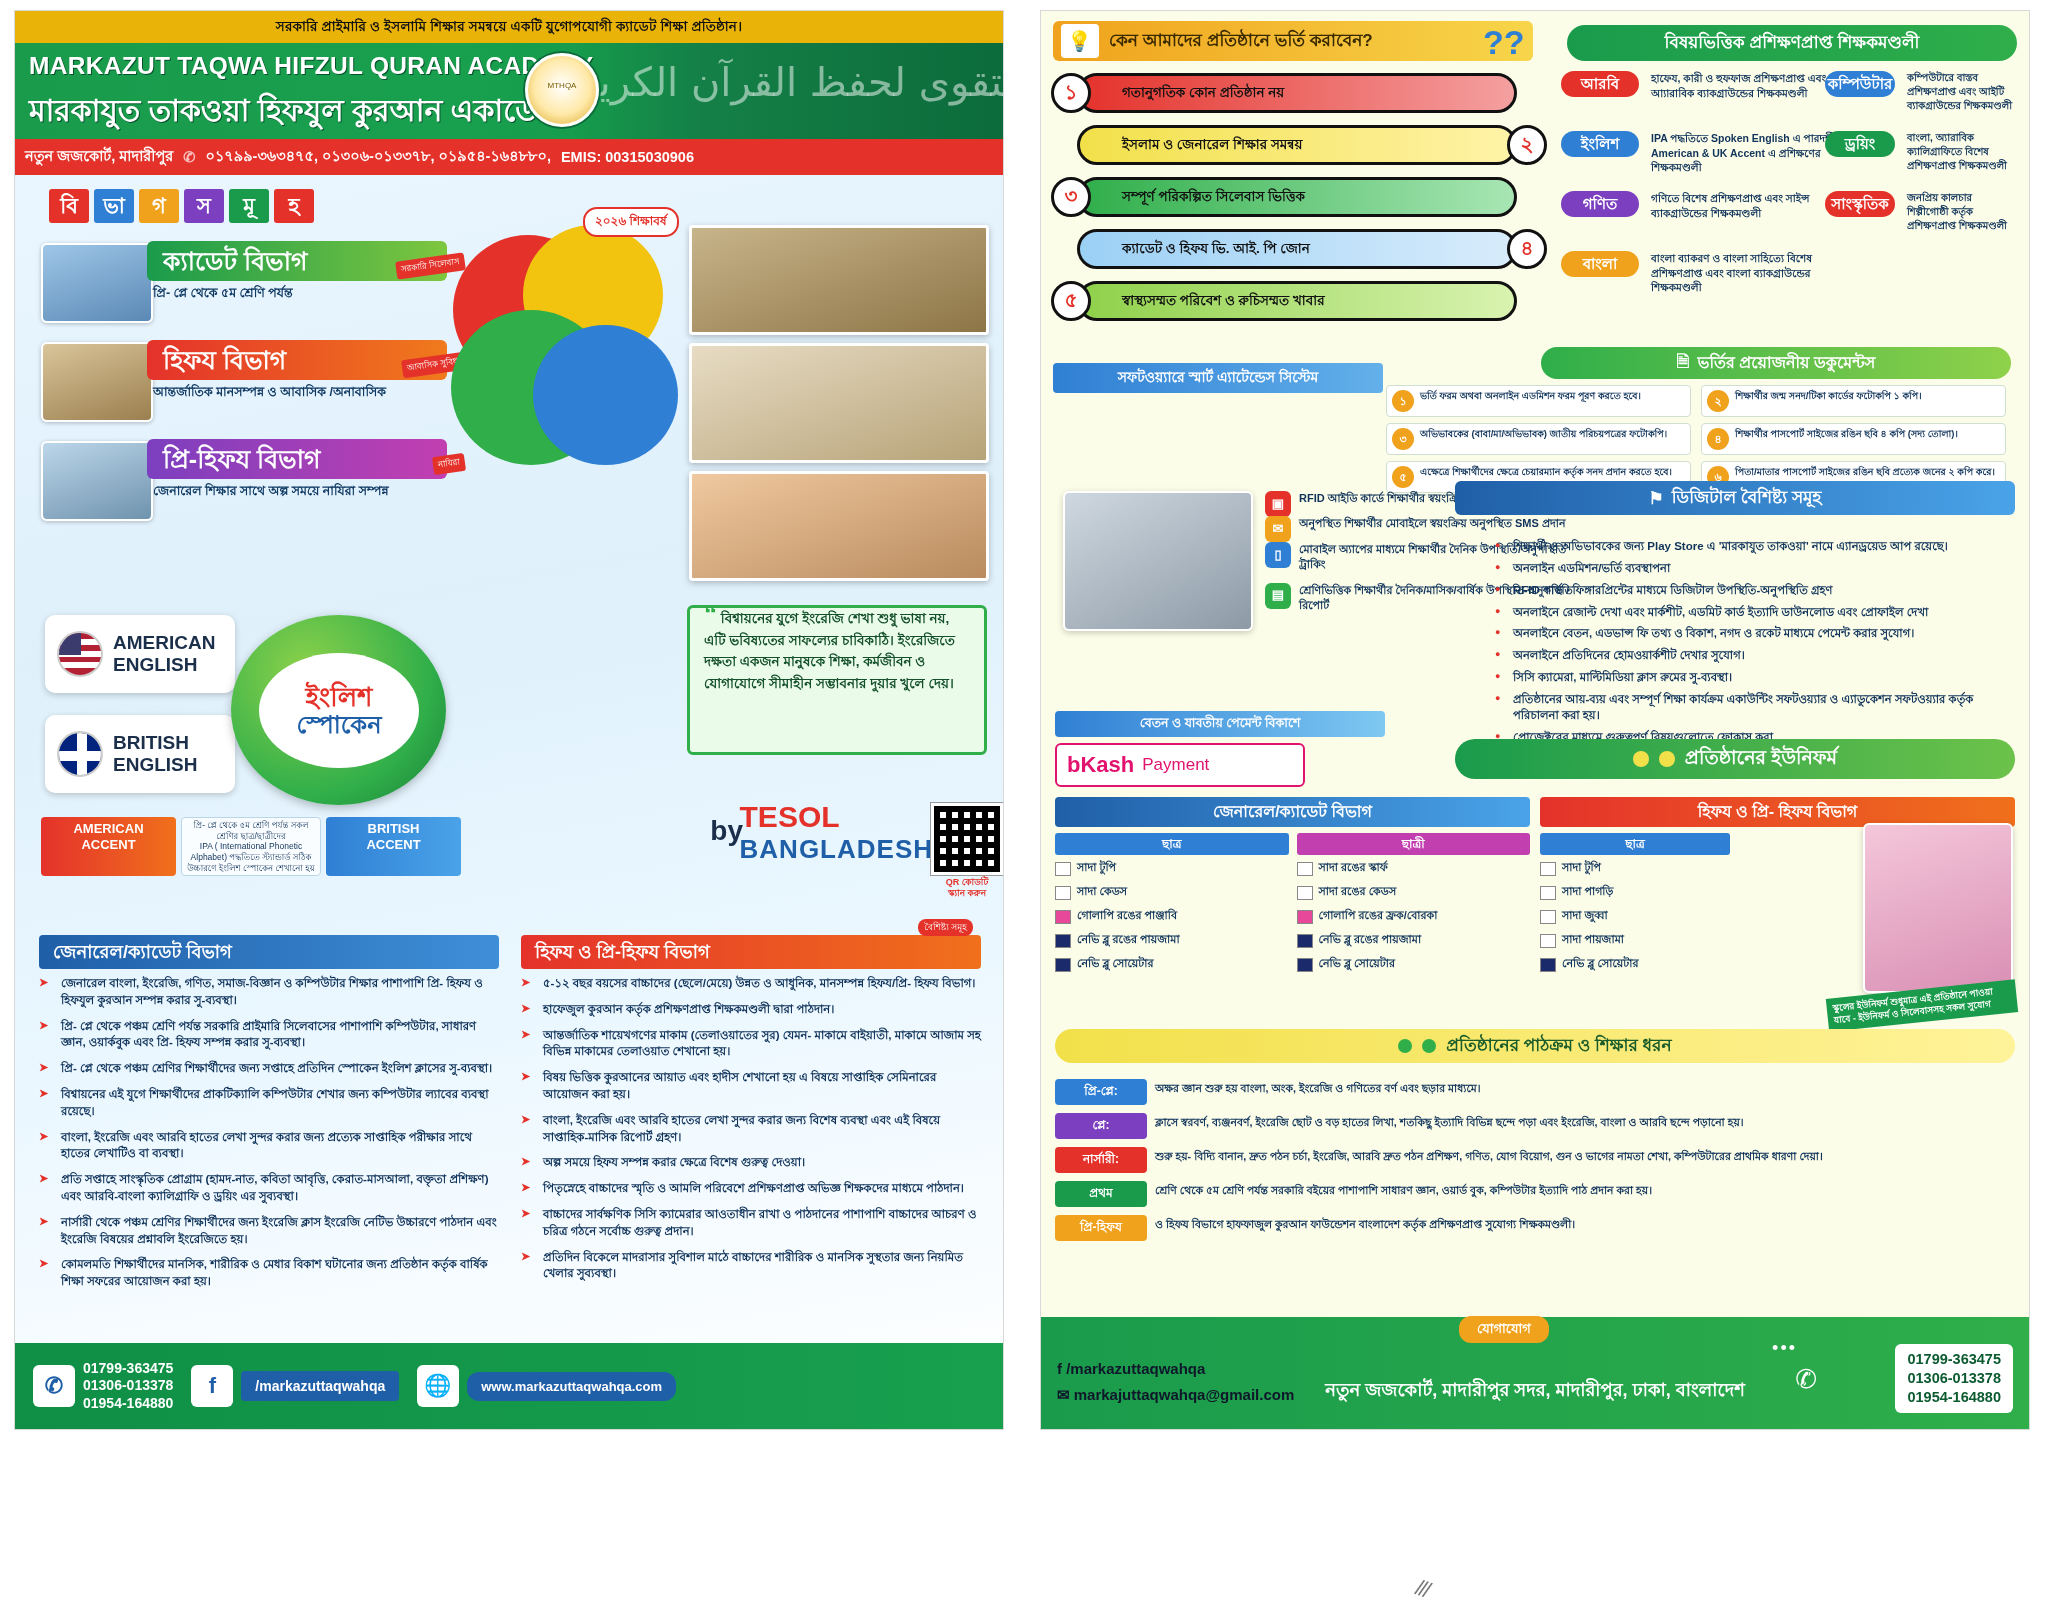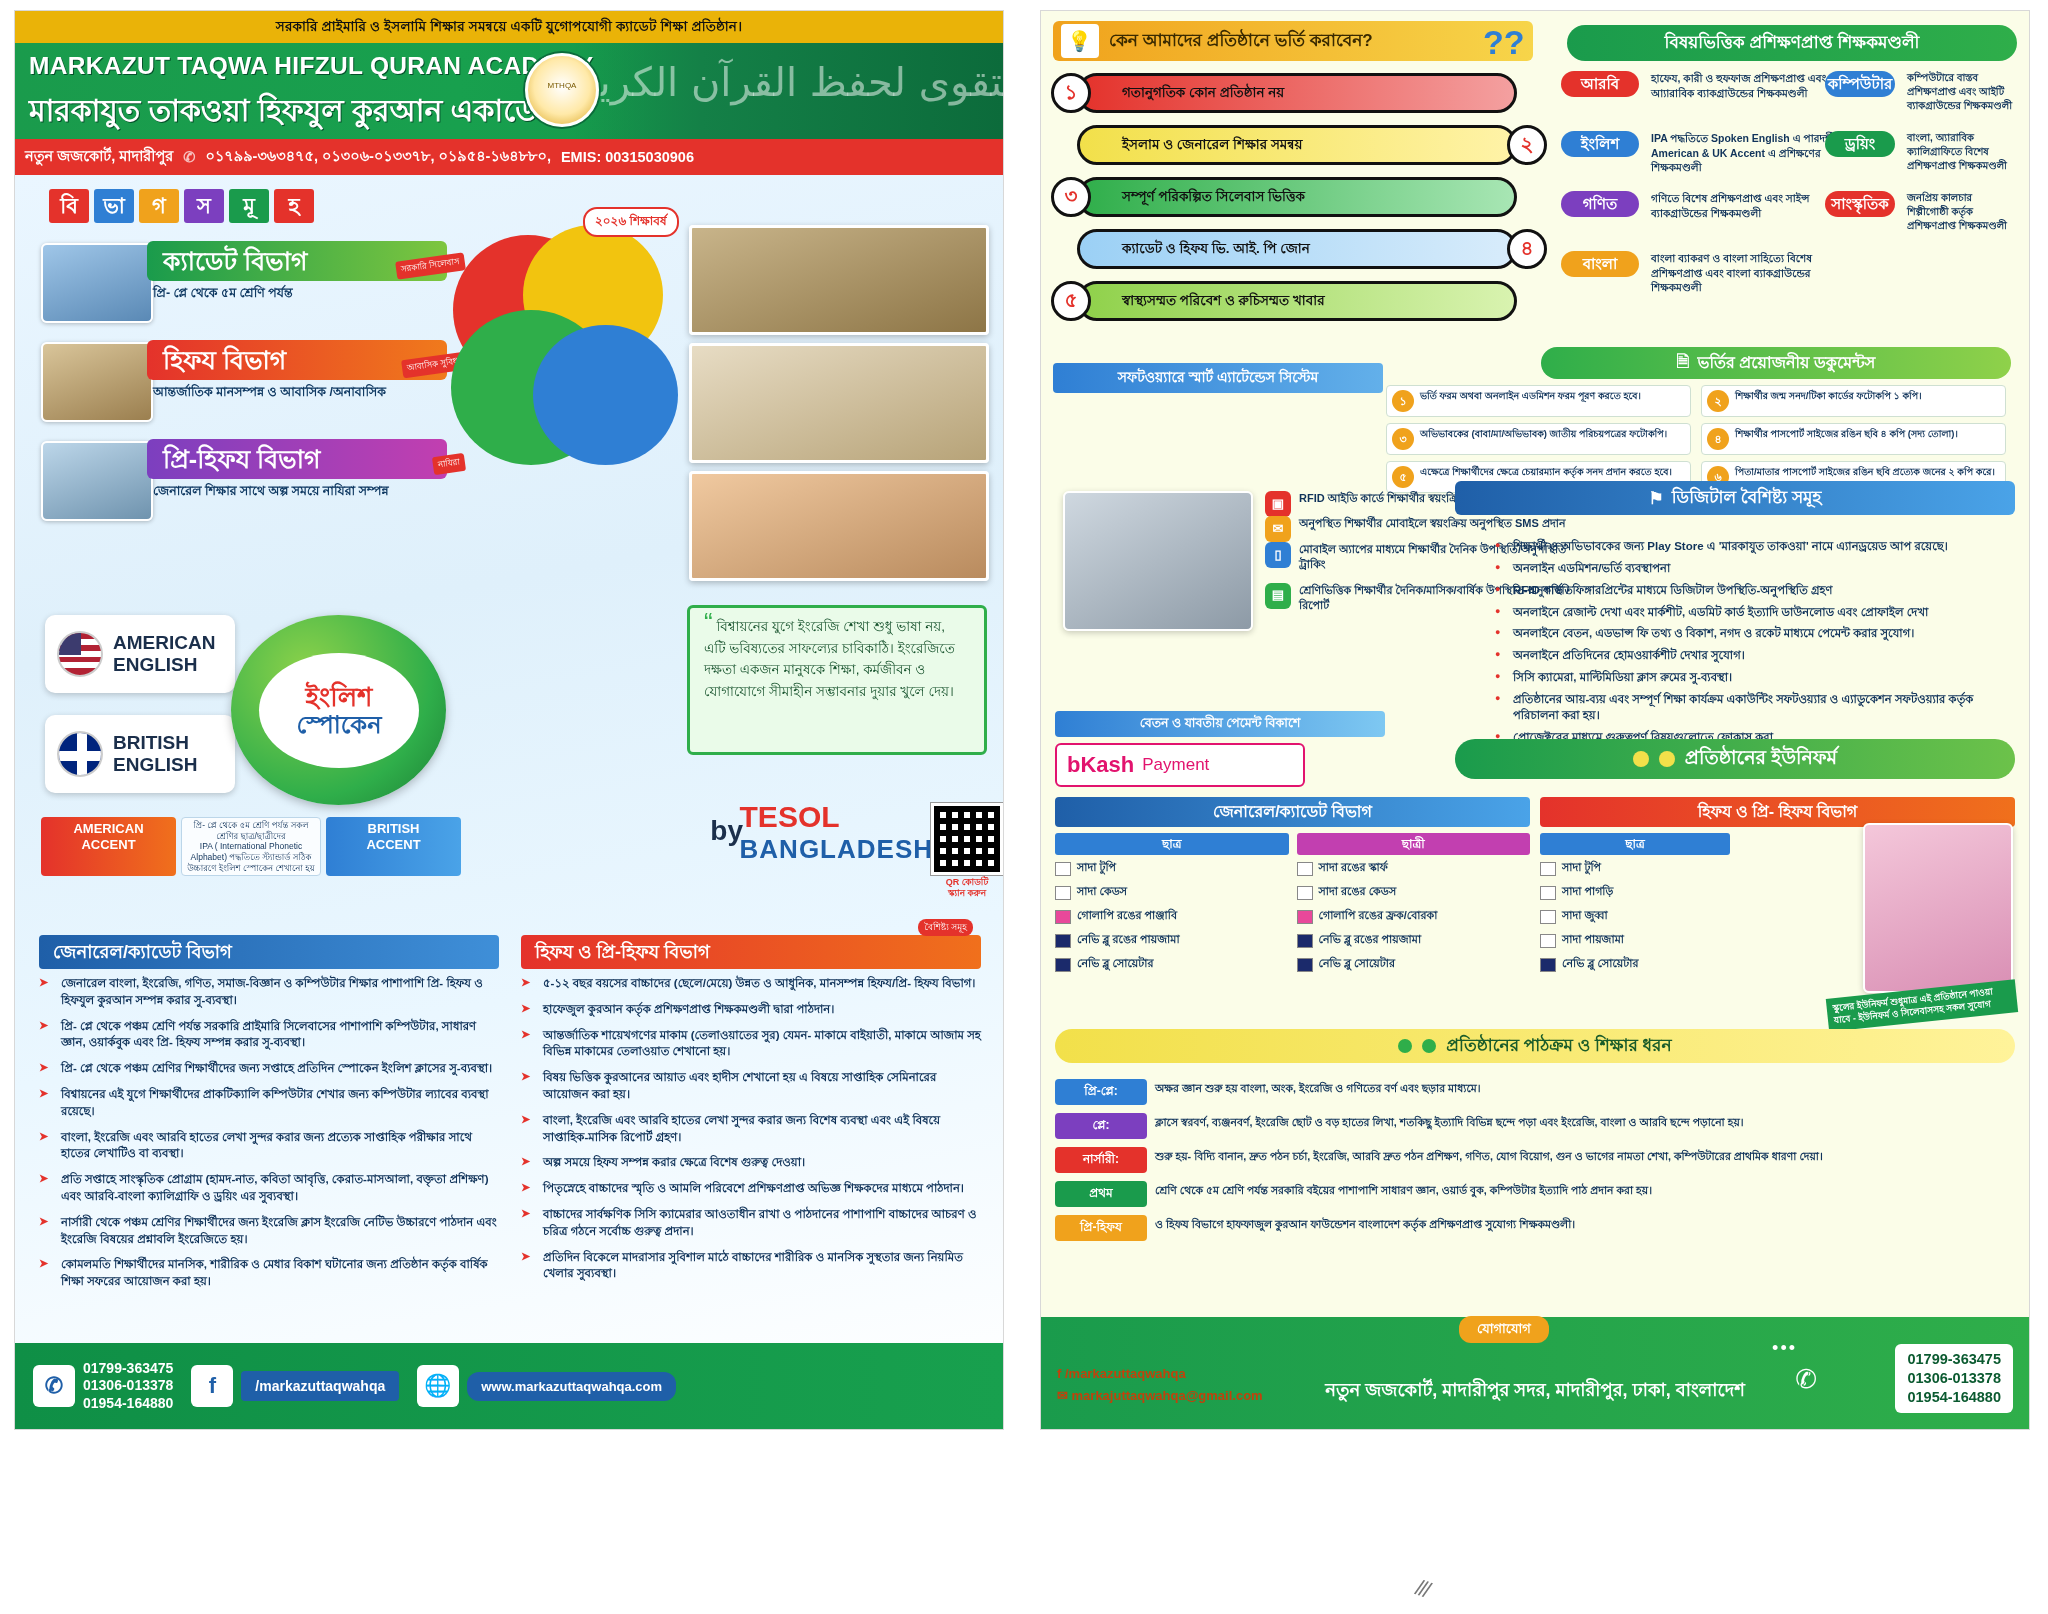--- a/index.html
+++ b/index.html
@@ -152,22 +152,22 @@
   }
   .accentBox.a{background:linear-gradient(90deg,#e4322b,#f0701c);}
   .accentBox.b{background:linear-gradient(90deg,#2f7fd4,#4aa3e8);}
   .ipaBox{
     width:140px; font-size:8.5px; color:#10335a; text-align:center; line-height:1.25;
     background:#ffffffcc; border:1px solid #bcd6e9; border-radius:4px; padding:2px 3px;
   }
 
   .quoteBox{
     position:absolute; right:16px; top:430px; width:300px; min-height:150px;
-    background:#eafbe9; border:3px solid #2fae4a; border-radius:6px; padding:8px 14px;
-    font-size:13.5px; color:#14502a; line-height:1.6; font-weight:normal;
+    background:#eafbe9; border:3px solid #2fae4a; border-radius:6px; padding:0 14px;
+    font-size:13.5px; color:#14502a; line-height:1.6; font-weight:bold;
   }
   .quoteBox .qm{font-size:26px;color:#2fae4a;line-height:0;}
   .tesol{position:absolute; right:70px; top:625px; font-weight:bold; color:#e4322b; font-size:30px;}
   .tesol small{display:block;color:#1f5fa8;font-size:26px;letter-spacing:1px;}
   .byTxt{position:absolute; right:260px; top:640px; font-size:28px; color:#1b2f4b; font-weight:bold;}
   .qrBox{position:absolute; right:0; top:628px; width:72px;}
   .qrImg{width:72px;height:72px;background:
       repeating-linear-gradient(90deg,#000 0 6px,#fff 6px 12px),
       repeating-linear-gradient(0deg,#000 0 6px,transparent 6px 12px);
       background-blend-mode:multiply;border:3px solid #fff;box-shadow:0 0 0 1px #999;}
@@ -380,21 +380,21 @@
   .currTxt{font-size:10.8px; color:#10335a; font-weight:bold; line-height:1.4; padding-top:2px;}
 
   .rightfoot{
     position:absolute; left:0; bottom:0; width:100%; height:112px;
     background:linear-gradient(90deg,#1a9b4c,#2fae4a);
   }
   .contactTag{
     position:absolute; left:418px; bottom:86px; background:#f0a21c; color:#fff;
     font-weight:bold; font-size:13px; border-radius:12px; padding:3px 18px;
   }
-  .rfLeft{position:absolute; left:16px; bottom:22px; color:#c2410c; font-size:13px; font-weight:bold; line-height:1.7;}
+  .rfLeft{position:absolute; left:16px; bottom:22px; color:#0f172a; font-size:15px; font-weight:bold; line-height:1.7;}
   .rfCenter{position:absolute; left:0; right:0; bottom:22px; text-align:center; color:#fff; font-weight:bold; font-size:18px;}
   .rfRight{
     position:absolute; right:16px; bottom:16px; background:#fff; border-radius:6px;
     padding:6px 12px; color:#0b5a30; font-weight:bold; font-size:14.5px; line-height:1.3;
   }
   .rfPhoneIcon{position:absolute; right:212px; bottom:34px; color:#fff; font-size:26px;}
   .dots3{position:absolute; right:232px; bottom:70px; color:#fff; font-size:18px; letter-spacing:2px;}
 
   .foldmark{
     position:absolute; right:620px; bottom:12px; color:#777; font-size:22px;

